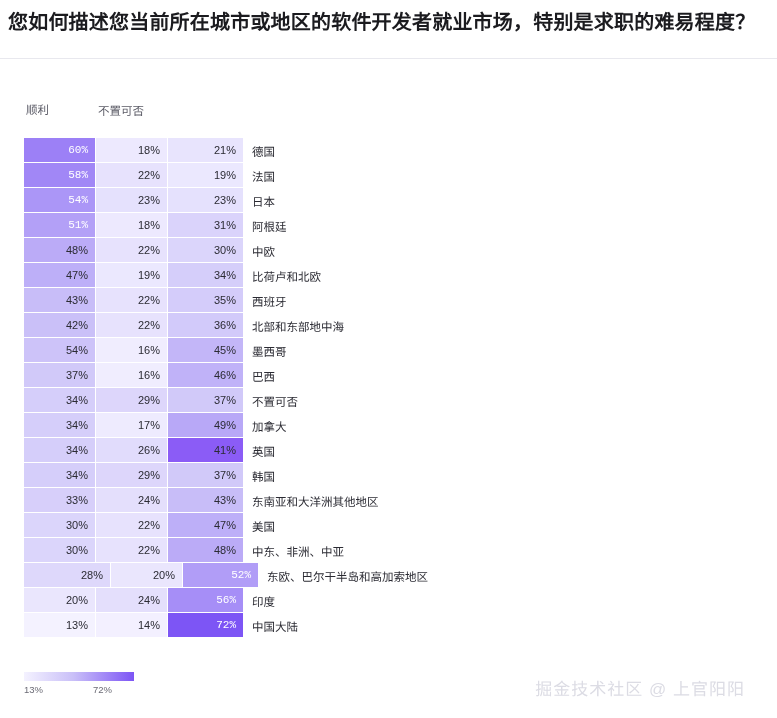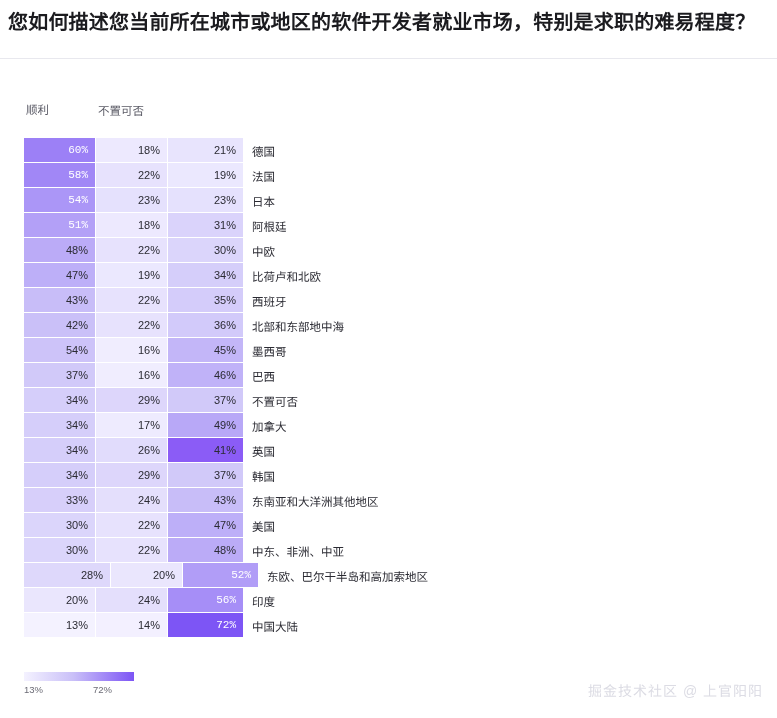--- a/index.html
+++ b/index.html
@@ -91,22 +91,22 @@
   .legend-labels span {
     position: absolute;
     font-size: 9.5px;
     color: #6b6b75;
     top: 0;
   }
   .legend-min { left: 0; }
   .legend-max { left: 69px; }
   .watermark {
     position: absolute;
-    right: 14px; bottom: 18px;
-    font-size: 14px;
+    right: 32px; bottom: 18px;
+    font-size: 17px;
     color: #dcdce4;
     letter-spacing: 1px;
     white-space: nowrap;
   }
 </style>
 </head>
 <body>
 
 <div id="page">
 

